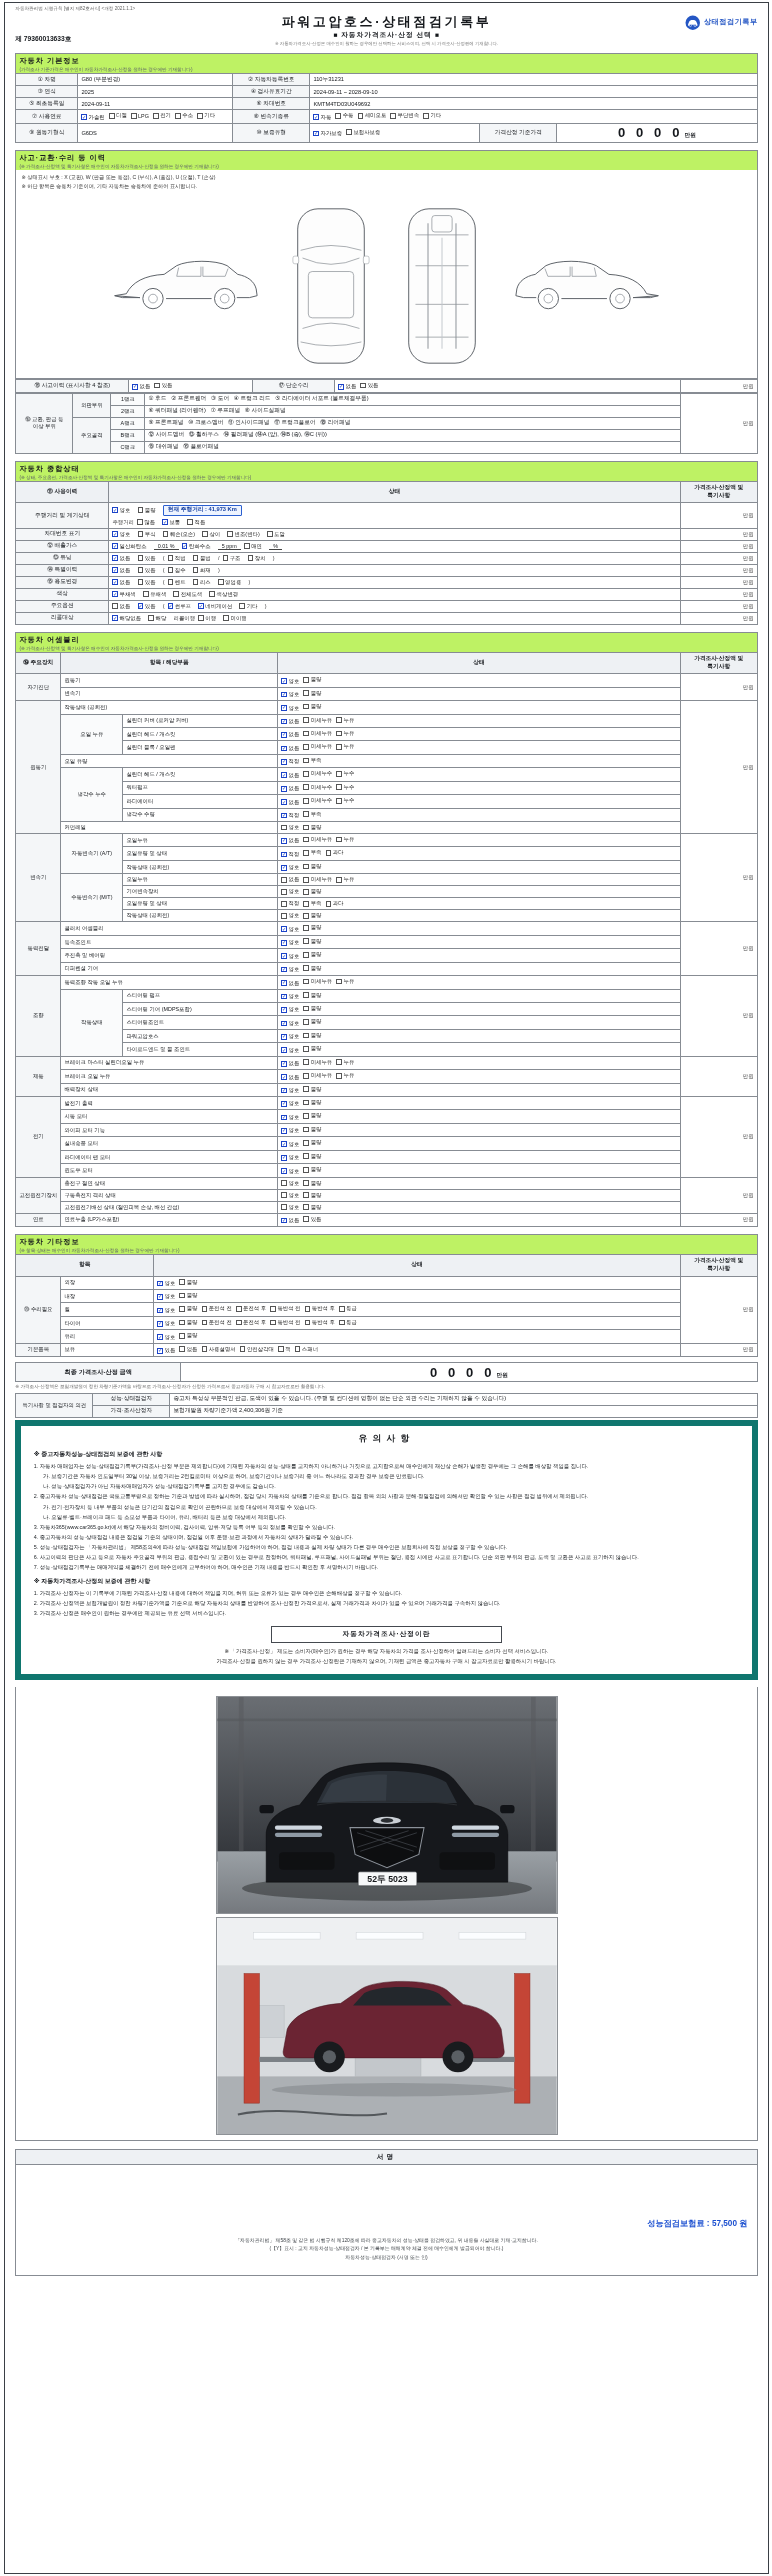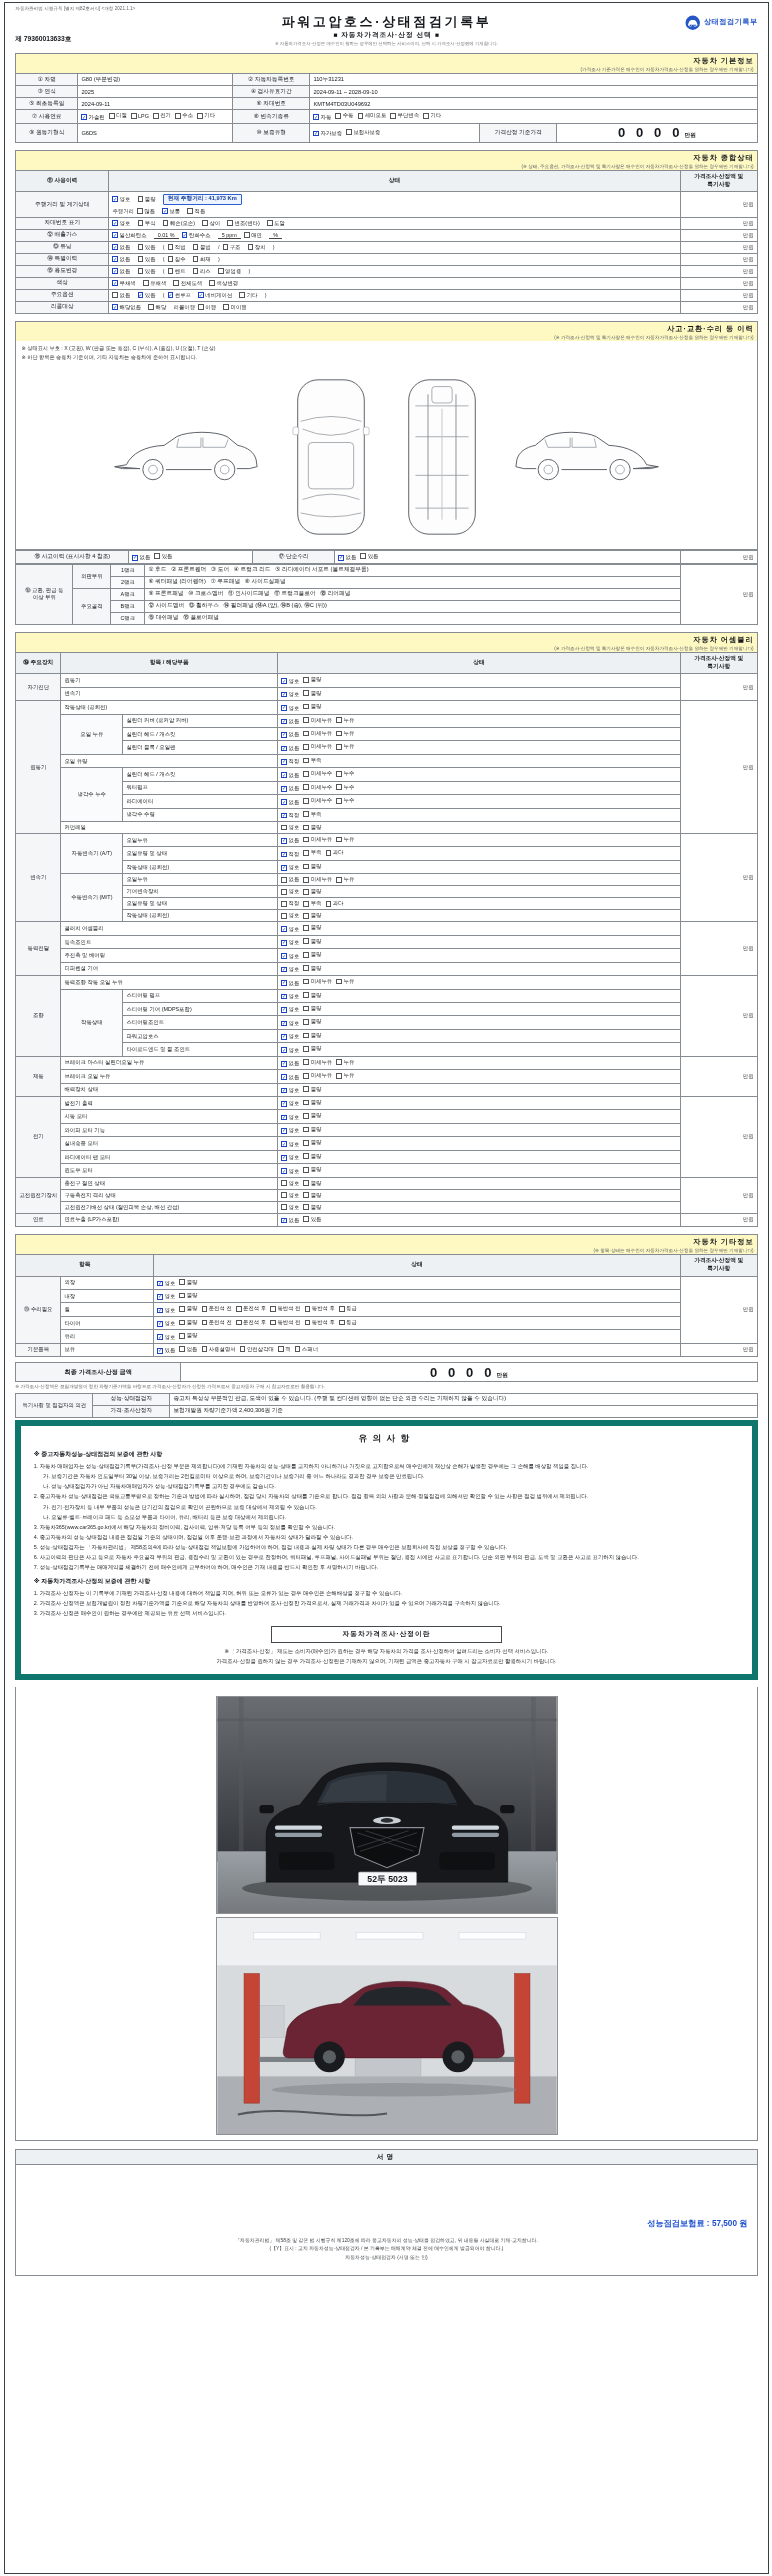--- a/index.html
+++ b/index.html
@@ -8,21 +8,21 @@
   .top-note{font-size:4.6px;color:#666;}
   .title-grid{display:grid;grid-template-columns:155px 1fr 155px;align-items:start;margin-top:1px;}
   .doc-no{font-size:6.7px;font-weight:bold;align-self:end;padding-bottom:2.1px;}
   .title-center{text-align:center;}
   .title-center h1{margin:1px 0 0.5px;font-size:13px;letter-spacing:2.6px;}
   .subtitle{font-size:6.7px;font-weight:bold;letter-spacing:1px;}
   .subnote{font-size:4.4px;color:#777;margin-top:1px;}
   .logo{display:flex;align-items:center;justify-content:flex-end;gap:3.1px;padding-top:3.1px;}
   .logo-text{color:#2456c4;font-weight:bold;font-size:7.2px;letter-spacing:0.5px;}
   .sec{margin-top:7.2px;}
-  .sec-head{border:0.5px solid #878c93;border-bottom:none;background:#fef9c3;text-align:right;padding:2.1px 3.1px 1.5px;}
+  .sec-head{border:0.5px solid #878c93;border-bottom:none;background:#bef264;text-align:left;padding:2.1px 3.1px 1.5px;}
   .sec-title{font-weight:bold;font-size:7.2px;letter-spacing:1px;}
   .sec-note{display:block;font-size:4.6px;color:#5b6066;margin-top:0.5px;}
   table.tbl{width:100%;border-collapse:collapse;table-layout:fixed;}
   .tbl th,.tbl td{border:0.5px solid #878c93;padding:1.5px 3.1px;font-size:5.7px;vertical-align:middle;word-break:keep-all;overflow:hidden;}
   .tbl th{background:#eef1f4;font-weight:bold;text-align:center;padding:2.1px 2.1px;}
   td.lbl{background:#f4f6f8;text-align:center;}
   td.g-name{background:#f4f6f8;text-align:center;font-size:5.4px;}
   td.parent{background:#fafbfc;text-align:center;font-size:5.4px;}
   td.item{font-size:5.4px;}
   td.price{text-align:right;color:#444;font-size:5.4px;width:77px;}
@@ -168,299 +168,20 @@
                 <span class="cbl">보험사보증</span>
               </span></td>
         <td class="lbl">가격산정 기준가격</td>
         <td style="text-align:center">
           <span class="big-price">0 0 0 0</span>
           <span class="unit">만원</span>
         </td>
       </tr>
     </tbody>
       </table>
-  </div>
-
-  <div class="sec">
-    <div class="sec-head">
-      <span class="sec-title">자동차 종합상태</span>
-      <span class="sec-note">(※ 상태, 주요옵션, 가격조사·산정액 및 특기사항은 매수인이 자동차가격조사·산정을 원하는 경우에만 기재합니다)</span>
-    </div>
-    <table class="tbl">
-      <colgroup>
-          <col style="width:93px">
-          <col>
-          <col style="width:77px">
-        </colgroup>
-      <thead>
-        <tr>
-          <th>⑪ 사용이력</th>
-          <th>상태</th>
-          <th>가격조사·산정액 및 특기사항</th>
-        </tr>
-      </thead>
-      <tbody id="overall-body">
-          <tr>
-            <td class="lbl">주행거리 및 계기상태</td>
-            <td class="checks-cell">
-              <div class="seg-wrap">
-                <span class="cb">
-                  <span class="cbx on">✓</span>
-                  <span class="cbl">양호</span>
-                </span>
-                <span class="cb">
-                  <span class="cbx"></span>
-                  <span class="cbl">불량</span>
-                </span>
-                <span class="mil-box">현재 주행거리 : 41,973 Km</span>
-                <span class="brk"></span>
-                <span class="seg-t">주행거리</span>
-                <span class="cb">
-                  <span class="cbx"></span>
-                  <span class="cbl">많음</span>
-                </span>
-                <span class="cb">
-                  <span class="cbx on">✓</span>
-                  <span class="cbl">보통</span>
-                </span>
-                <span class="cb">
-                  <span class="cbx"></span>
-                  <span class="cbl">적음</span>
-                </span>
-              </div>
-            </td>
-            <td class="price">만원</td>
-          </tr>
-          <tr>
-            <td class="lbl">차대번호 표기</td>
-            <td class="checks-cell">
-              <div class="seg-wrap">
-                <span class="cb">
-                  <span class="cbx on">✓</span>
-                  <span class="cbl">양호</span>
-                </span>
-                <span class="cb">
-                  <span class="cbx"></span>
-                  <span class="cbl">부식</span>
-                </span>
-                <span class="cb">
-                  <span class="cbx"></span>
-                  <span class="cbl">훼손(오손)</span>
-                </span>
-                <span class="cb">
-                  <span class="cbx"></span>
-                  <span class="cbl">상이</span>
-                </span>
-                <span class="cb">
-                  <span class="cbx"></span>
-                  <span class="cbl">변조(변타)</span>
-                </span>
-                <span class="cb">
-                  <span class="cbx"></span>
-                  <span class="cbl">도말</span>
-                </span>
-              </div>
-            </td>
-            <td class="price">만원</td>
-          </tr>
-          <tr>
-            <td class="lbl">⑫ 배출가스</td>
-            <td class="checks-cell">
-              <div class="seg-wrap">
-                <span class="cb">
-                  <span class="cbx on">✓</span>
-                  <span class="cbl">일산화탄소</span>
-                </span>
-                <span class="val-u">0.01 %</span>
-                <span class="cb">
-                  <span class="cbx on">✓</span>
-                  <span class="cbl">탄화수소</span>
-                </span>
-                <span class="val-u">5 ppm</span>
-                <span class="cb">
-                  <span class="cbx"></span>
-                  <span class="cbl">매연</span>
-                </span>
-                <span class="val-u">%</span>
-              </div>
-            </td>
-            <td class="price">만원</td>
-          </tr>
-          <tr>
-            <td class="lbl">⑬ 튜닝</td>
-            <td class="checks-cell">
-              <div class="seg-wrap">
-                <span class="cb">
-                  <span class="cbx on">✓</span>
-                  <span class="cbl">없음</span>
-                </span>
-                <span class="cb">
-                  <span class="cbx"></span>
-                  <span class="cbl">있음</span>
-                </span>
-                <span class="seg-t">(</span>
-                <span class="cb">
-                  <span class="cbx"></span>
-                  <span class="cbl">적법</span>
-                </span>
-                <span class="cb">
-                  <span class="cbx"></span>
-                  <span class="cbl">불법</span>
-                </span>
-                <span class="seg-t">/</span>
-                <span class="cb">
-                  <span class="cbx"></span>
-                  <span class="cbl">구조</span>
-                </span>
-                <span class="cb">
-                  <span class="cbx"></span>
-                  <span class="cbl">장치</span>
-                </span>
-                <span class="seg-t">)</span>
-              </div>
-            </td>
-            <td class="price">만원</td>
-          </tr>
-          <tr>
-            <td class="lbl">⑭ 특별이력</td>
-            <td class="checks-cell">
-              <div class="seg-wrap">
-                <span class="cb">
-                  <span class="cbx on">✓</span>
-                  <span class="cbl">없음</span>
-                </span>
-                <span class="cb">
-                  <span class="cbx"></span>
-                  <span class="cbl">있음</span>
-                </span>
-                <span class="seg-t">(</span>
-                <span class="cb">
-                  <span class="cbx"></span>
-                  <span class="cbl">침수</span>
-                </span>
-                <span class="cb">
-                  <span class="cbx"></span>
-                  <span class="cbl">화재</span>
-                </span>
-                <span class="seg-t">)</span>
-              </div>
-            </td>
-            <td class="price">만원</td>
-          </tr>
-          <tr>
-            <td class="lbl">⑮ 용도변경</td>
-            <td class="checks-cell">
-              <div class="seg-wrap">
-                <span class="cb">
-                  <span class="cbx on">✓</span>
-                  <span class="cbl">없음</span>
-                </span>
-                <span class="cb">
-                  <span class="cbx"></span>
-                  <span class="cbl">있음</span>
-                </span>
-                <span class="seg-t">(</span>
-                <span class="cb">
-                  <span class="cbx"></span>
-                  <span class="cbl">렌트</span>
-                </span>
-                <span class="cb">
-                  <span class="cbx"></span>
-                  <span class="cbl">리스</span>
-                </span>
-                <span class="cb">
-                  <span class="cbx"></span>
-                  <span class="cbl">영업용</span>
-                </span>
-                <span class="seg-t">)</span>
-              </div>
-            </td>
-            <td class="price">만원</td>
-          </tr>
-          <tr>
-            <td class="lbl">색상</td>
-            <td class="checks-cell">
-              <div class="seg-wrap">
-                <span class="cb">
-                  <span class="cbx on">✓</span>
-                  <span class="cbl">무채색</span>
-                </span>
-                <span class="cb">
-                  <span class="cbx"></span>
-                  <span class="cbl">유채색</span>
-                </span>
-                <span class="cb">
-                  <span class="cbx"></span>
-                  <span class="cbl">전체도색</span>
-                </span>
-                <span class="cb">
-                  <span class="cbx"></span>
-                  <span class="cbl">색상변경</span>
-                </span>
-              </div>
-            </td>
-            <td class="price">만원</td>
-          </tr>
-          <tr>
-            <td class="lbl">주요옵션</td>
-            <td class="checks-cell">
-              <div class="seg-wrap">
-                <span class="cb">
-                  <span class="cbx"></span>
-                  <span class="cbl">없음</span>
-                </span>
-                <span class="cb">
-                  <span class="cbx on">✓</span>
-                  <span class="cbl">있음</span>
-                </span>
-                <span class="seg-t">(</span>
-                <span class="cb">
-                  <span class="cbx on">✓</span>
-                  <span class="cbl">썬루프</span>
-                </span>
-                <span class="cb">
-                  <span class="cbx on">✓</span>
-                  <span class="cbl">네비게이션</span>
-                </span>
-                <span class="cb">
-                  <span class="cbx"></span>
-                  <span class="cbl">기타</span>
-                </span>
-                <span class="seg-t">)</span>
-              </div>
-            </td>
-            <td class="price">만원</td>
-          </tr>
-          <tr>
-            <td class="lbl">리콜대상</td>
-            <td class="checks-cell">
-              <div class="seg-wrap">
-                <span class="cb">
-                  <span class="cbx on">✓</span>
-                  <span class="cbl">해당없음</span>
-                </span>
-                <span class="cb">
-                  <span class="cbx"></span>
-                  <span class="cbl">해당</span>
-                </span>
-                <span class="seg-t">리콜이행</span>
-                <span class="cb">
-                  <span class="cbx"></span>
-                  <span class="cbl">이행</span>
-                </span>
-                <span class="cb">
-                  <span class="cbx"></span>
-                  <span class="cbl">미이행</span>
-                </span>
-              </div>
-            </td>
-            <td class="price">만원</td>
-          </tr>
-        </tbody>
-    </table>
   </div>
 
   <div class="sec">
     <div class="sec-head">
       <span class="sec-title">사고·교환·수리 등 이력</span>
       <span class="sec-note">(※ 가격조사·산정액 및 특기사항은 매수인이 자동차가격조사·산정을 원하는 경우에만 기재합니다)</span>
     </div>
     <div style="border:0.5px solid #878c93;border-top:none;border-bottom:none;padding:2.1px 5.2px 3.1px;">
       <div class="legend-line">※ 상태표시 부호 :  X (교환),  W (판금 또는 용접),  C (부식),  A (흠집),  U (요철),  T (손상)</div>
       <div class="legend-line">※ 하단 항목은 승용차 기준이며, 기타 자동차는 승용차에 준하여 표시합니다.</div>
@@ -566,20 +287,299 @@
       <tr>
         <td class="rank">C랭크</td>
         <td class="items">⑮ 대쉬패널   ⑯ 플로어패널</td>
       </tr>
     </tbody>
       </table>
   </div>
 
   <div class="sec">
     <div class="sec-head">
+      <span class="sec-title">자동차 종합상태</span>
+      <span class="sec-note">(※ 상태, 주요옵션, 가격조사·산정액 및 특기사항은 매수인이 자동차가격조사·산정을 원하는 경우에만 기재합니다)</span>
+    </div>
+    <table class="tbl">
+      <colgroup>
+          <col style="width:93px">
+          <col>
+          <col style="width:77px">
+        </colgroup>
+      <thead>
+        <tr>
+          <th>⑪ 사용이력</th>
+          <th>상태</th>
+          <th>가격조사·산정액 및 특기사항</th>
+        </tr>
+      </thead>
+      <tbody id="overall-body">
+          <tr>
+            <td class="lbl">주행거리 및 계기상태</td>
+            <td class="checks-cell">
+              <div class="seg-wrap">
+                <span class="cb">
+                  <span class="cbx on">✓</span>
+                  <span class="cbl">양호</span>
+                </span>
+                <span class="cb">
+                  <span class="cbx"></span>
+                  <span class="cbl">불량</span>
+                </span>
+                <span class="mil-box">현재 주행거리 : 41,973 Km</span>
+                <span class="brk"></span>
+                <span class="seg-t">주행거리</span>
+                <span class="cb">
+                  <span class="cbx"></span>
+                  <span class="cbl">많음</span>
+                </span>
+                <span class="cb">
+                  <span class="cbx on">✓</span>
+                  <span class="cbl">보통</span>
+                </span>
+                <span class="cb">
+                  <span class="cbx"></span>
+                  <span class="cbl">적음</span>
+                </span>
+              </div>
+            </td>
+            <td class="price">만원</td>
+          </tr>
+          <tr>
+            <td class="lbl">차대번호 표기</td>
+            <td class="checks-cell">
+              <div class="seg-wrap">
+                <span class="cb">
+                  <span class="cbx on">✓</span>
+                  <span class="cbl">양호</span>
+                </span>
+                <span class="cb">
+                  <span class="cbx"></span>
+                  <span class="cbl">부식</span>
+                </span>
+                <span class="cb">
+                  <span class="cbx"></span>
+                  <span class="cbl">훼손(오손)</span>
+                </span>
+                <span class="cb">
+                  <span class="cbx"></span>
+                  <span class="cbl">상이</span>
+                </span>
+                <span class="cb">
+                  <span class="cbx"></span>
+                  <span class="cbl">변조(변타)</span>
+                </span>
+                <span class="cb">
+                  <span class="cbx"></span>
+                  <span class="cbl">도말</span>
+                </span>
+              </div>
+            </td>
+            <td class="price">만원</td>
+          </tr>
+          <tr>
+            <td class="lbl">⑫ 배출가스</td>
+            <td class="checks-cell">
+              <div class="seg-wrap">
+                <span class="cb">
+                  <span class="cbx on">✓</span>
+                  <span class="cbl">일산화탄소</span>
+                </span>
+                <span class="val-u">0.01 %</span>
+                <span class="cb">
+                  <span class="cbx on">✓</span>
+                  <span class="cbl">탄화수소</span>
+                </span>
+                <span class="val-u">5 ppm</span>
+                <span class="cb">
+                  <span class="cbx"></span>
+                  <span class="cbl">매연</span>
+                </span>
+                <span class="val-u">%</span>
+              </div>
+            </td>
+            <td class="price">만원</td>
+          </tr>
+          <tr>
+            <td class="lbl">⑬ 튜닝</td>
+            <td class="checks-cell">
+              <div class="seg-wrap">
+                <span class="cb">
+                  <span class="cbx on">✓</span>
+                  <span class="cbl">없음</span>
+                </span>
+                <span class="cb">
+                  <span class="cbx"></span>
+                  <span class="cbl">있음</span>
+                </span>
+                <span class="seg-t">(</span>
+                <span class="cb">
+                  <span class="cbx"></span>
+                  <span class="cbl">적법</span>
+                </span>
+                <span class="cb">
+                  <span class="cbx"></span>
+                  <span class="cbl">불법</span>
+                </span>
+                <span class="seg-t">/</span>
+                <span class="cb">
+                  <span class="cbx"></span>
+                  <span class="cbl">구조</span>
+                </span>
+                <span class="cb">
+                  <span class="cbx"></span>
+                  <span class="cbl">장치</span>
+                </span>
+                <span class="seg-t">)</span>
+              </div>
+            </td>
+            <td class="price">만원</td>
+          </tr>
+          <tr>
+            <td class="lbl">⑭ 특별이력</td>
+            <td class="checks-cell">
+              <div class="seg-wrap">
+                <span class="cb">
+                  <span class="cbx on">✓</span>
+                  <span class="cbl">없음</span>
+                </span>
+                <span class="cb">
+                  <span class="cbx"></span>
+                  <span class="cbl">있음</span>
+                </span>
+                <span class="seg-t">(</span>
+                <span class="cb">
+                  <span class="cbx"></span>
+                  <span class="cbl">침수</span>
+                </span>
+                <span class="cb">
+                  <span class="cbx"></span>
+                  <span class="cbl">화재</span>
+                </span>
+                <span class="seg-t">)</span>
+              </div>
+            </td>
+            <td class="price">만원</td>
+          </tr>
+          <tr>
+            <td class="lbl">⑮ 용도변경</td>
+            <td class="checks-cell">
+              <div class="seg-wrap">
+                <span class="cb">
+                  <span class="cbx on">✓</span>
+                  <span class="cbl">없음</span>
+                </span>
+                <span class="cb">
+                  <span class="cbx"></span>
+                  <span class="cbl">있음</span>
+                </span>
+                <span class="seg-t">(</span>
+                <span class="cb">
+                  <span class="cbx"></span>
+                  <span class="cbl">렌트</span>
+                </span>
+                <span class="cb">
+                  <span class="cbx"></span>
+                  <span class="cbl">리스</span>
+                </span>
+                <span class="cb">
+                  <span class="cbx"></span>
+                  <span class="cbl">영업용</span>
+                </span>
+                <span class="seg-t">)</span>
+              </div>
+            </td>
+            <td class="price">만원</td>
+          </tr>
+          <tr>
+            <td class="lbl">색상</td>
+            <td class="checks-cell">
+              <div class="seg-wrap">
+                <span class="cb">
+                  <span class="cbx on">✓</span>
+                  <span class="cbl">무채색</span>
+                </span>
+                <span class="cb">
+                  <span class="cbx"></span>
+                  <span class="cbl">유채색</span>
+                </span>
+                <span class="cb">
+                  <span class="cbx"></span>
+                  <span class="cbl">전체도색</span>
+                </span>
+                <span class="cb">
+                  <span class="cbx"></span>
+                  <span class="cbl">색상변경</span>
+                </span>
+              </div>
+            </td>
+            <td class="price">만원</td>
+          </tr>
+          <tr>
+            <td class="lbl">주요옵션</td>
+            <td class="checks-cell">
+              <div class="seg-wrap">
+                <span class="cb">
+                  <span class="cbx"></span>
+                  <span class="cbl">없음</span>
+                </span>
+                <span class="cb">
+                  <span class="cbx on">✓</span>
+                  <span class="cbl">있음</span>
+                </span>
+                <span class="seg-t">(</span>
+                <span class="cb">
+                  <span class="cbx on">✓</span>
+                  <span class="cbl">썬루프</span>
+                </span>
+                <span class="cb">
+                  <span class="cbx on">✓</span>
+                  <span class="cbl">네비게이션</span>
+                </span>
+                <span class="cb">
+                  <span class="cbx"></span>
+                  <span class="cbl">기타</span>
+                </span>
+                <span class="seg-t">)</span>
+              </div>
+            </td>
+            <td class="price">만원</td>
+          </tr>
+          <tr>
+            <td class="lbl">리콜대상</td>
+            <td class="checks-cell">
+              <div class="seg-wrap">
+                <span class="cb">
+                  <span class="cbx on">✓</span>
+                  <span class="cbl">해당없음</span>
+                </span>
+                <span class="cb">
+                  <span class="cbx"></span>
+                  <span class="cbl">해당</span>
+                </span>
+                <span class="seg-t">리콜이행</span>
+                <span class="cb">
+                  <span class="cbx"></span>
+                  <span class="cbl">이행</span>
+                </span>
+                <span class="cb">
+                  <span class="cbx"></span>
+                  <span class="cbl">미이행</span>
+                </span>
+              </div>
+            </td>
+            <td class="price">만원</td>
+          </tr>
+        </tbody>
+    </table>
+  </div>
+
+  <div class="sec">
+    <div class="sec-head">
       <span class="sec-title">자동차 어셈블리</span>
       <span class="sec-note">(※ 가격조사·산정액 및 특기사항은 매수인이 자동차가격조사·산정을 원하는 경우에만 기재합니다)</span>
     </div>
     <table class="tbl">
       <colgroup>
           <col style="width:45px">
           <col style="width:62px">
           <col style="width:155px">
           <col>
           <col style="width:77px">

